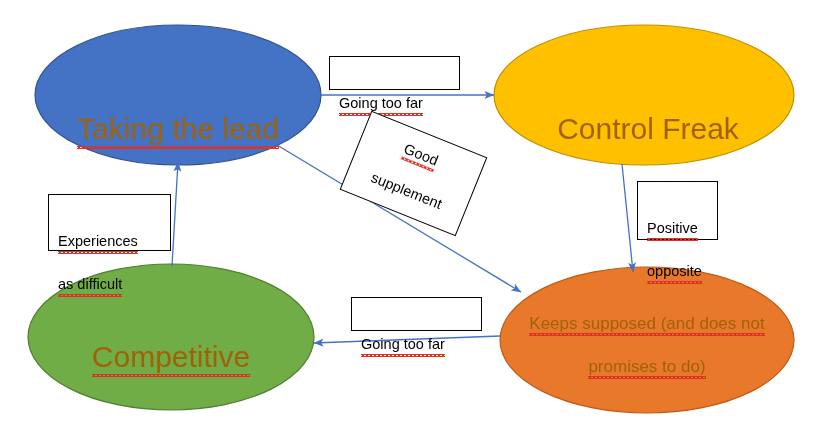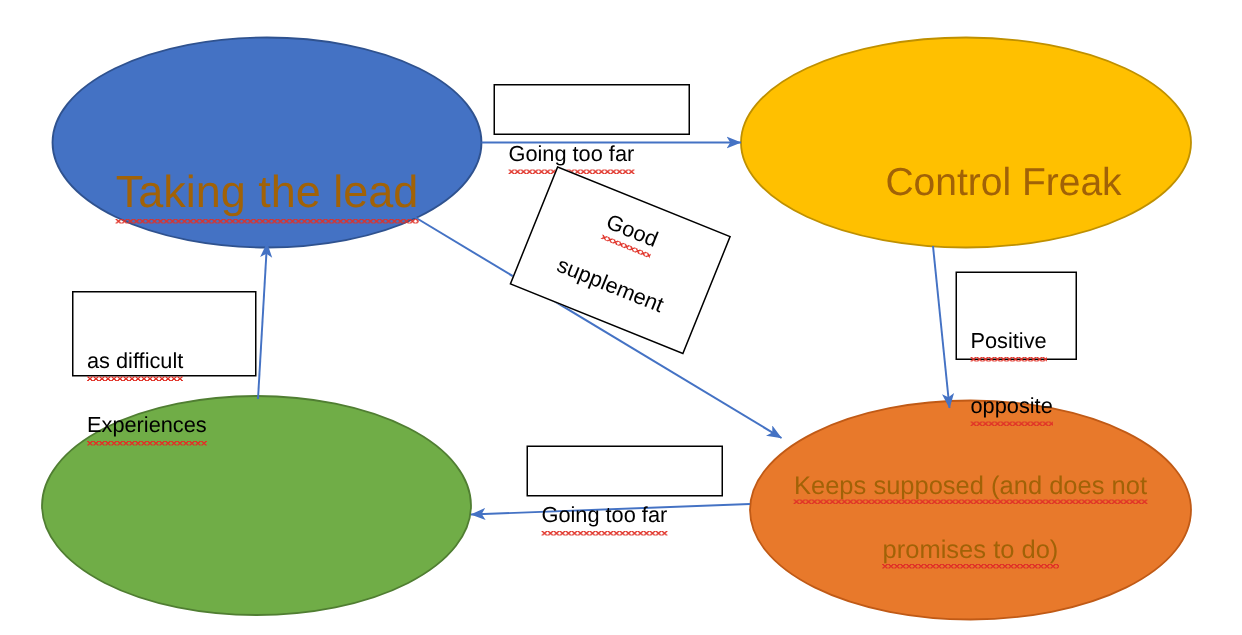--- a/index.html
+++ b/index.html
@@ -45,21 +45,21 @@
     right: 0;
     bottom: -1px;
     height: 3px;
     background-image:
       linear-gradient(45deg, transparent 40%, #e03127 40%, #e03127 60%, transparent 60%),
       linear-gradient(-45deg, transparent 40%, #e03127 40%, #e03127 60%, transparent 60%);
     background-size: 4px 3px;
     background-repeat: repeat-x;
   }
   #lbl-taking   { left: 35px;  top: 72px;  width: 286px; font-size: 30px; }
-  #lbl-control  { left: 519px; top: 72px;  width: 300px; font-size: 26px; }
+  #lbl-control  { left: 498px; top: 72px;  width: 300px; font-size: 30px; }
   #lbl-compet   { left: 28px;  top: 300px; width: 286px; font-size: 30px; }
   #lbl-keeps    { left: 503px; top: 292px; width: 288px; font-size: 17px; }
 
   .tag {
     position: absolute;
     z-index: 4;
     background: #ffffff;
     border: 1px solid #000000;
     box-sizing: border-box;
     color: #000000;
@@ -140,20 +140,23 @@
   </svg>
 
   <div class="node-label" id="lbl-taking">
     <span class="sq">Taking the lead</span>
   </div>
 
   <div class="node-label" id="lbl-control">
     <span>Control Freak</span>
   </div>
 
+  <div class="node-label" id="lbl-compet">
+    <span class="sq">Competitive</span>
+  </div>
 
   <div class="node-label" id="lbl-keeps">
     <div><span class="sq">Keeps supposed (and does not</span></div>
     <div><span class="sq">promises to do)</span></div>
   </div>
 
   <div class="tag" id="tag-top-going">
     <span class="sq">Going too far</span>
   </div>
 
@@ -165,21 +168,21 @@
       </div>
     </div>
   </div>
 
   <div class="tag" id="tag-positive">
     <div><span class="sq">Positive</span></div>
     <div><span class="sq">opposite</span></div>
   </div>
 
   <div class="tag" id="tag-experiences">
+    <div><span class="sq">Experiences</span></div>
     <div><span class="sq">as difficult</span></div>
-    <div><span class="sq">Experiences</span></div>
   </div>
 
   <div class="tag" id="tag-bottom-going">
     <span class="sq">Going too far</span>
   </div>
 
 </div>
 
 </body></html>

